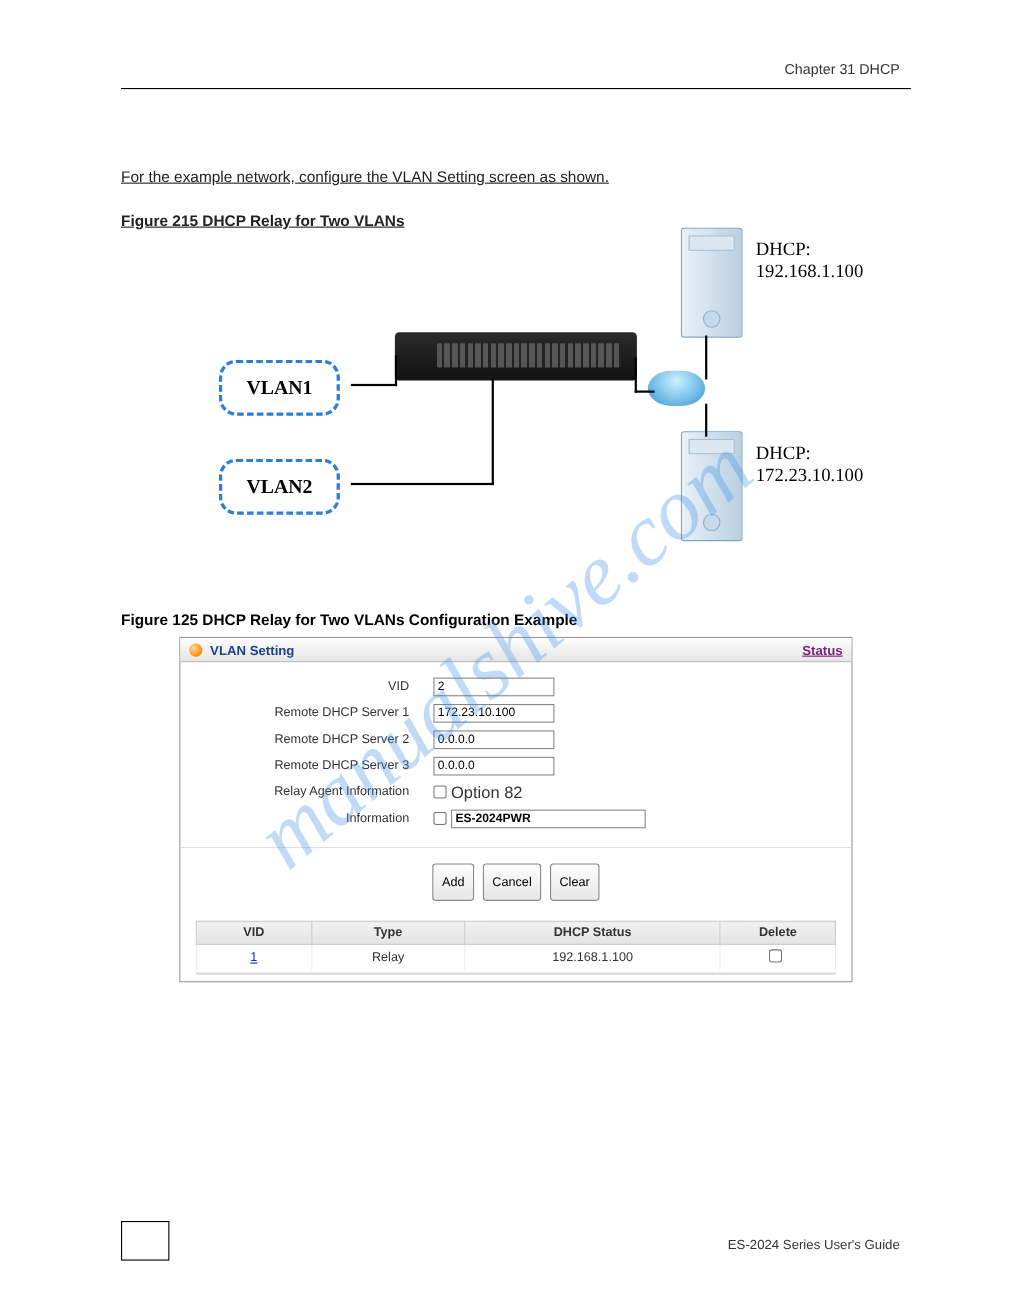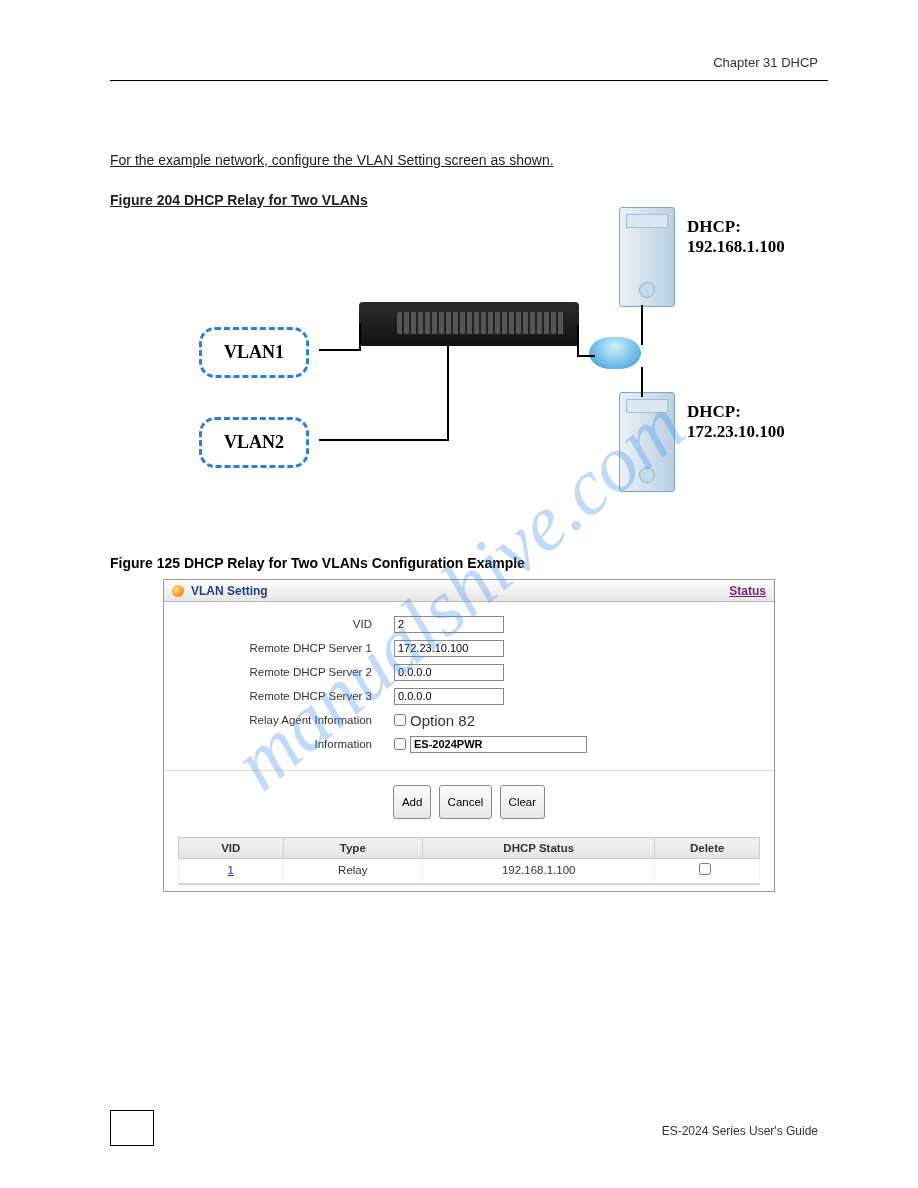--- a/index.html
+++ b/index.html
@@ -19,21 +19,21 @@
   .vlan1 { left: 10px; top: 110px; }
   .vlan2 { left: 10px; top: 200px; }
   .switch { position: absolute; left: 170px; top: 85px; width: 220px; height: 44px; background: linear-gradient(#2b2b2b,#111); border-radius: 4px; }
   .switch::after { content:""; position:absolute; left:38px; top:10px; right:14px; height:22px; background: repeating-linear-gradient(90deg,#555 0 5px,#222 5px 7px); border-radius:2px; }
   .router { position:absolute; left:400px; top:120px; width:52px; height:32px; background: radial-gradient(ellipse at 50% 30%, #cfeffd 0%, #6fbce8 60%, #3a8fcd 100%); border-radius: 50% / 60%; }
   .server { position:absolute; width:56px; height:100px; background: linear-gradient(90deg,#e9f1f7,#b9d0e2); border:1px solid #7fa6c4; border-radius:3px; }
   .server::before { content:""; position:absolute; top:6px; left:6px; right:6px; height:12px; background:#dbe8f2; border:1px solid #a4bed3; }
   .server::after { content:""; position:absolute; bottom:8px; left:50%; transform:translateX(-50%); width:14px; height:14px; border-radius:50%; background:#c7d9e7; border:1px solid #8fb1cb; }
   .srv1 { left:430px; top:-10px; }
   .srv2 { left:430px; top:175px; }
-  .srv-label { position:absolute; font-family:"Times New Roman",serif; font-weight:bold; font-size:17px; line-height:1.15; }
+  .srv-label { position:absolute; font-family:"Times New Roman",serif; font-weight:normal; font-size:17px; line-height:1.15; }
   .srv-label1 { left:498px; top:0px; }
   .srv-label2 { left:498px; top:185px; }
 
   .wire { position:absolute; background:#000; }
   
   .w1a { left:130px; top:132px; width:42px; height:2px; }
   .w1b { left:170px; top:106px; width:2px; height:28px; }
   
   .w2a { left:130px; top:222px; width:130px; height:2px; }
   .w2b { left:258px; top:128px; width:2px; height:96px; }
@@ -81,21 +81,21 @@
 </style>
 </head>
 <body>
 
 <div class="page">
   <div class="header-text">Chapter 31 DHCP</div>
   <div class="header-line"></div>
 
   <div class="intro-block">
     <p>For the example network, configure the VLAN Setting screen as shown.</p>
-    <div class="fig-caption">Figure 204   DHCP Relay for Two VLANs</div>
+    <div class="fig-caption">Figure 215   DHCP Relay for Two VLANs</div>
   </div>
 
   <div class="diagram">
     <div class="vlan-box vlan1">VLAN1</div>
     <div class="vlan-box vlan2">VLAN2</div>
     <div class="switch"></div>
     <div class="router"></div>
     <div class="server srv1"></div>
     <div class="server srv2"></div>
     <div class="srv-label srv-label1">

